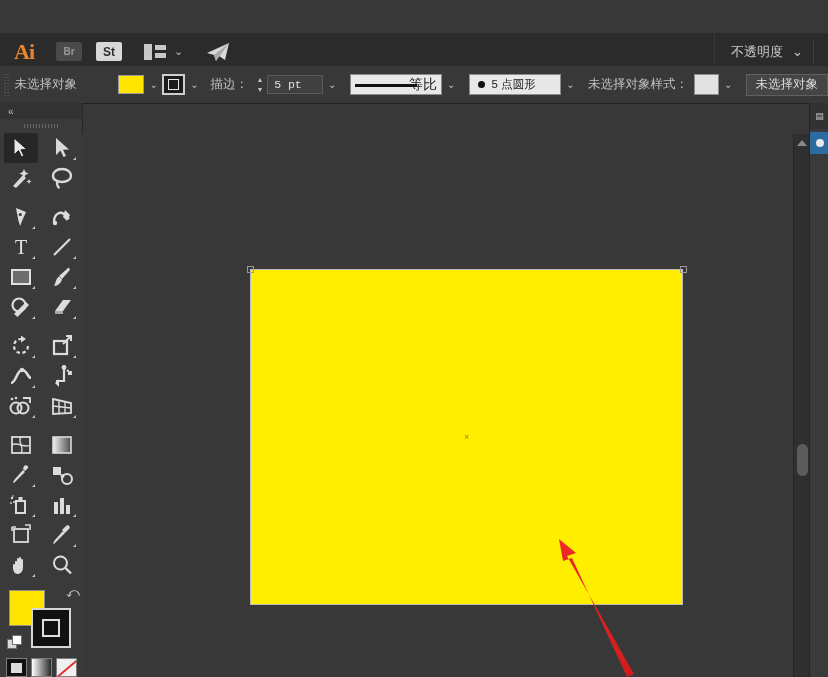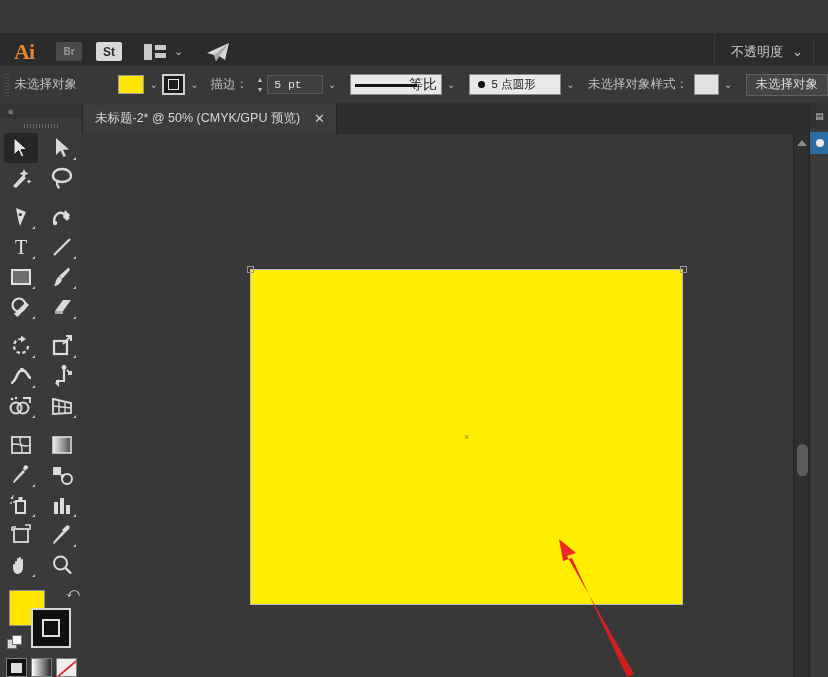--- a/index.html
+++ b/index.html
@@ -369,26 +369,20 @@
     <div class="opt-sep"></div>
     <div class="opt-label">未选择对象</div>
     <div class="opt-label" style="margin-left:0;">样式：</div>
     <div class="style-swatch" style="margin-left:6px;"></div>
     <span class="mini-chev">⌄</span>
 
     <div class="opt-sep"></div>
     <div class="btn-doc">未选择对象</div>
   </div>
 
-  <div class="tabbar">
-    <div class="doctab">
-      <span>未标题-2* @ 50% (CMYK/GPU 预览)</span>
-      <span class="tab-close">✕</span>
-    </div>
-  </div>
 
   <div class="toolbar">
 
     <div class="tb-header">
       <span class="tb-collapse">«</span>
     </div>
     <div class="tb-grip">
         <i></i>
       </div>
 

